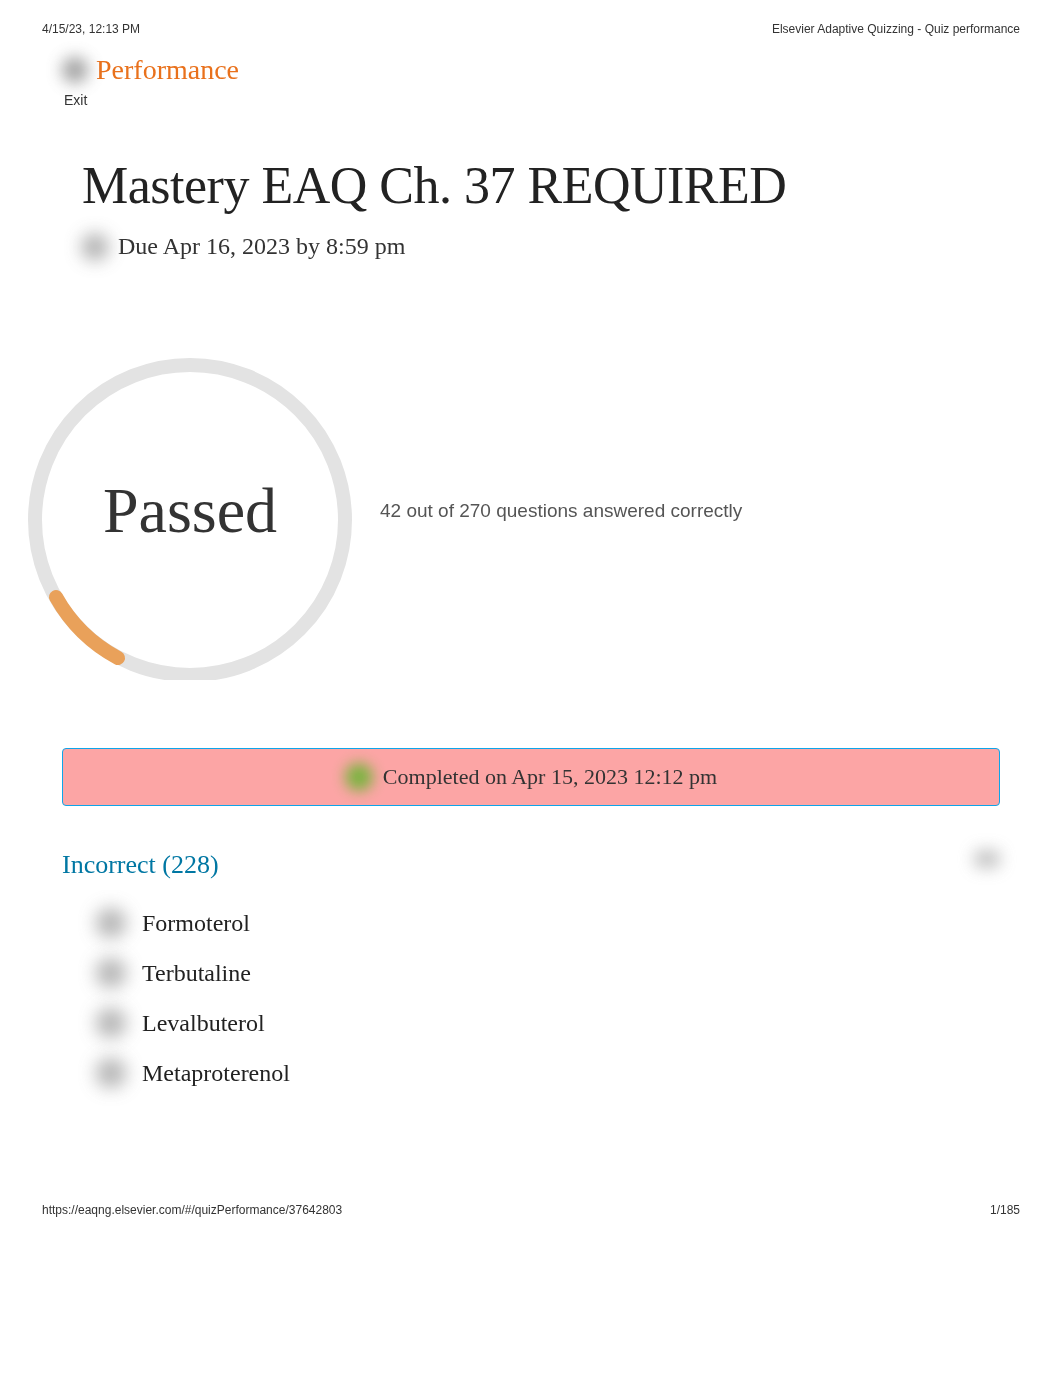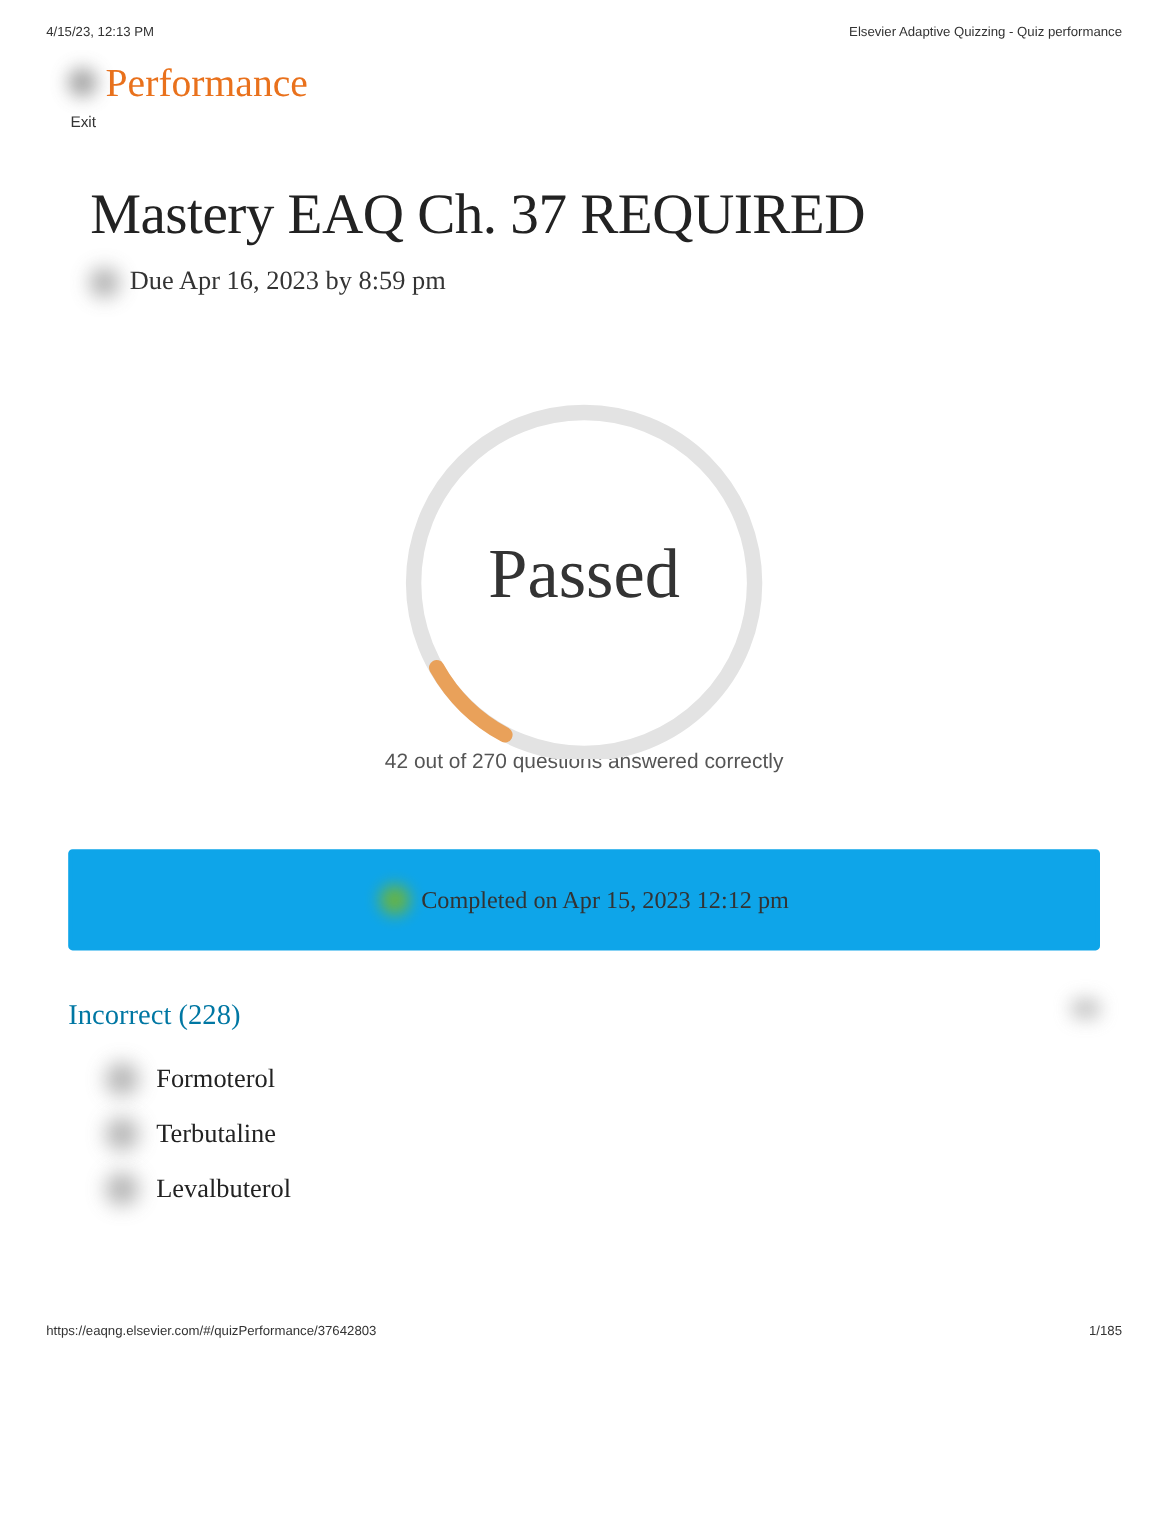--- a/index.html
+++ b/index.html
@@ -33,21 +33,21 @@
     }
     .blur-dot-small {
       width: 26px;
       height: 26px;
       border-radius: 50%;
       background: #888;
       filter: blur(8px);
       opacity: 0.8;
     }
     .performance-link {
-      font-size: 36px;
+      font-size: 28px;
       color: #e9711c;
       font-weight: 400;
     }
     .exit-link {
       font-family: Arial, sans-serif;
       font-size: 14px;
       color: #333;
       margin-top: 6px;
       margin-left: 2px;
     }
@@ -75,21 +75,21 @@
       filter: blur(9px);
       opacity: 0.85;
     }
     .due-text {
       font-size: 24px;
       color: #333;
     }
     .progress-section {
       margin-top: 90px;
       display: flex;
-      flex-direction: column;
+      flex-direction: row;
       align-items: center;
     }
     .progress-ring {
       position: relative;
       width: 380px;
       height: 330px;
     }
     .ring-svg {
       position: absolute;
       top: 0;
@@ -105,24 +105,24 @@
       font-weight: 400;
     }
     .score-text {
       font-size: 19px;
       color: #555;
       margin-top: -8px;
       font-family: Arial, sans-serif;
     }
     .completed-banner {
       margin: 68px 62px 0 62px;
-      background: #0ea5e9;
-      border: 4px solid #0ea5e9;
+      background: #fca5a5;
+      border: 1px solid #0ea5e9;
       border-radius: 4px;
-      padding: 28px 0;
+      padding: 14px 0;
       display: flex;
       align-items: center;
       justify-content: center;
       gap: 10px;
     }
     .check-blur {
       width: 28px;
       height: 28px;
       background: #6fb536;
       border-radius: 50%;
@@ -245,19 +245,23 @@
       <span class="option-text">Formoterol</span>
     </div>
     <div class="option-row">
       <div class="option-bullet"></div>
       <span class="option-text">Terbutaline</span>
     </div>
     <div class="option-row">
       <div class="option-bullet"></div>
       <span class="option-text">Levalbuterol</span>
     </div>
+    <div class="option-row">
+      <div class="option-bullet"></div>
+      <span class="option-text">Metaproterenol</span>
+    </div>
   </div>
 </div>
 
 <div class="print-footer">
   <span>https://eaqng.elsevier.com/#/quizPerformance/37642803</span>
   <span>1/185</span>
 </div>
 
 </body></html>

